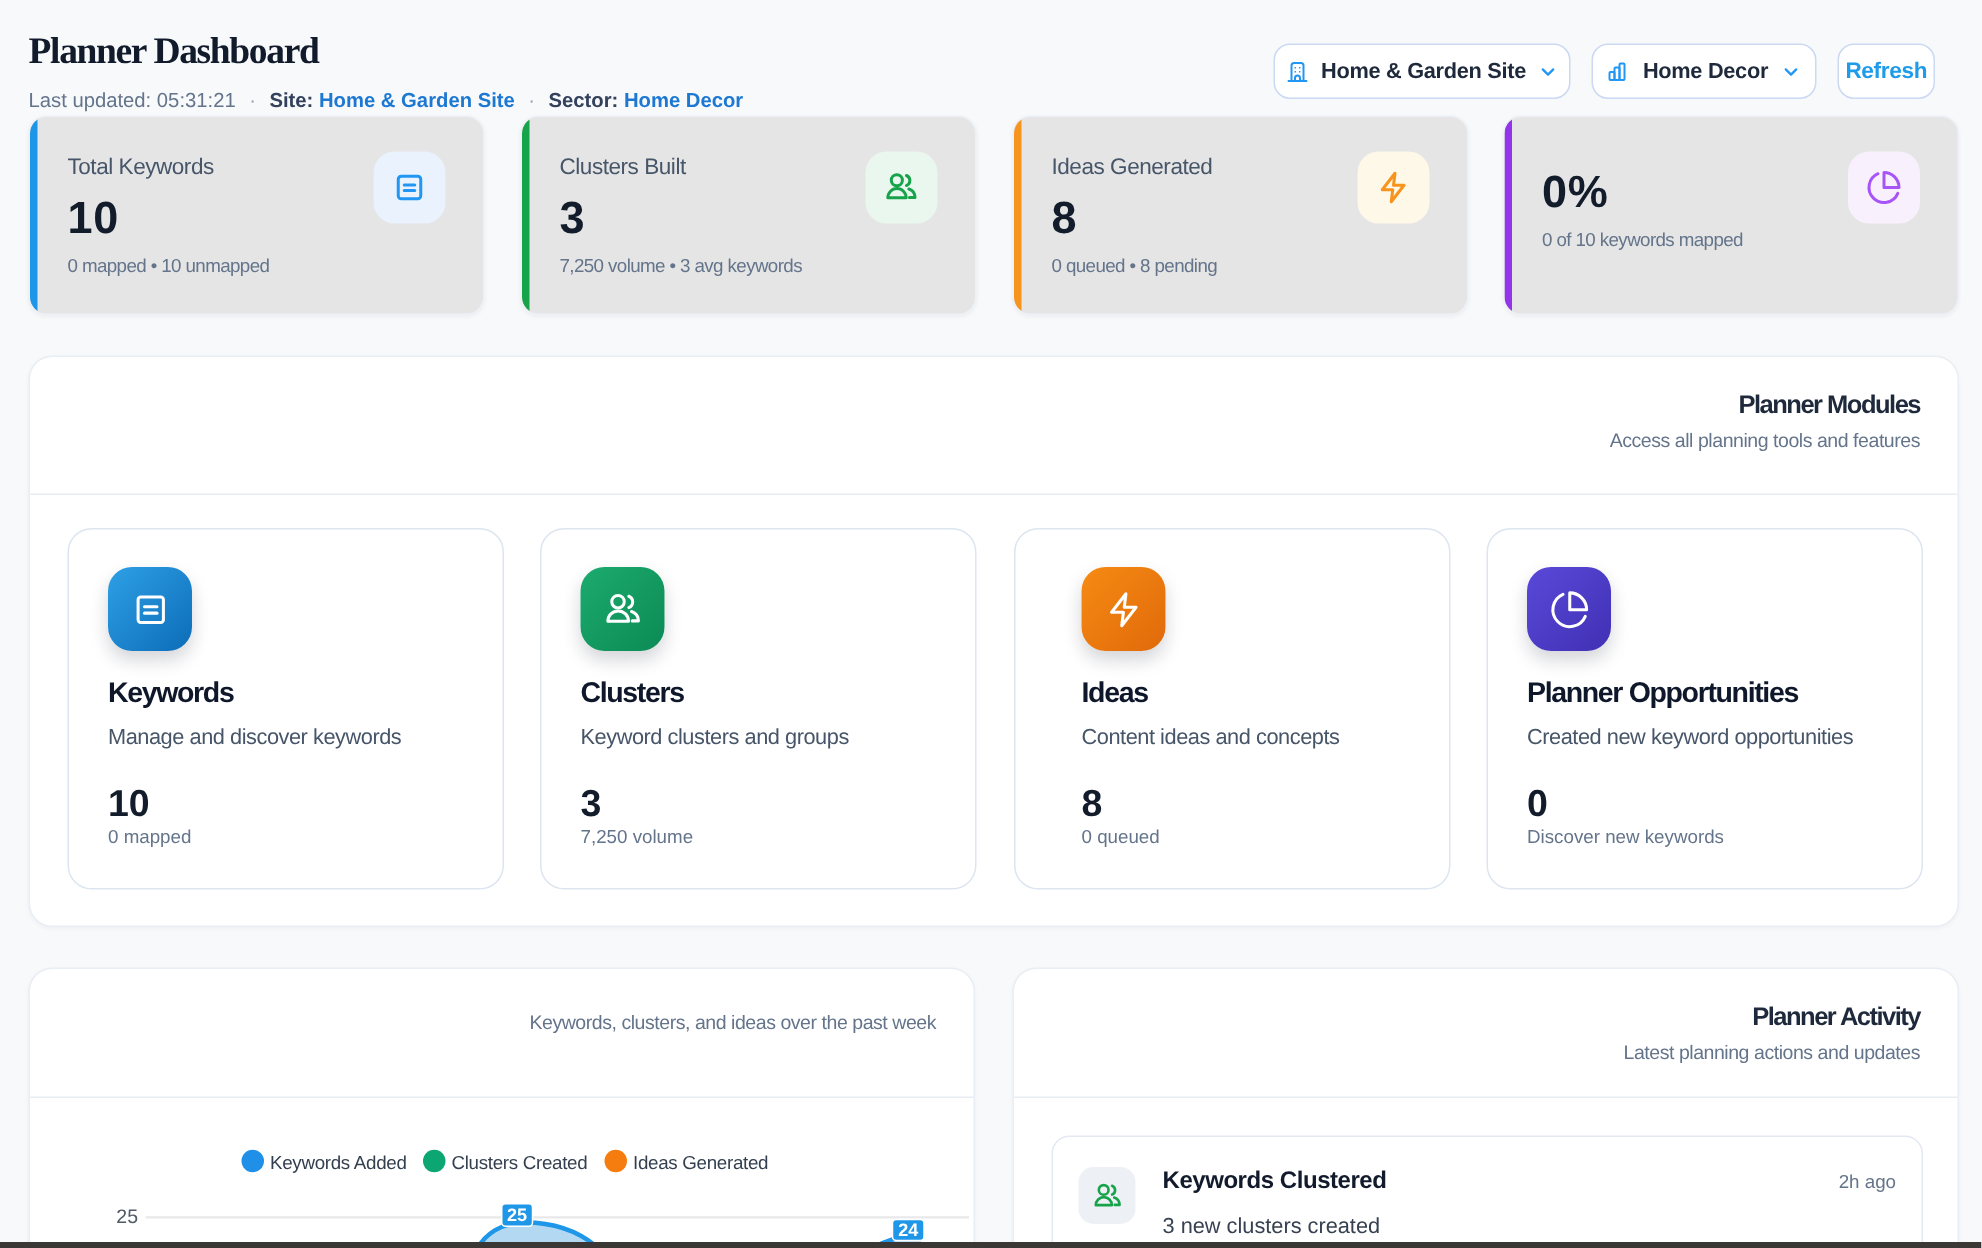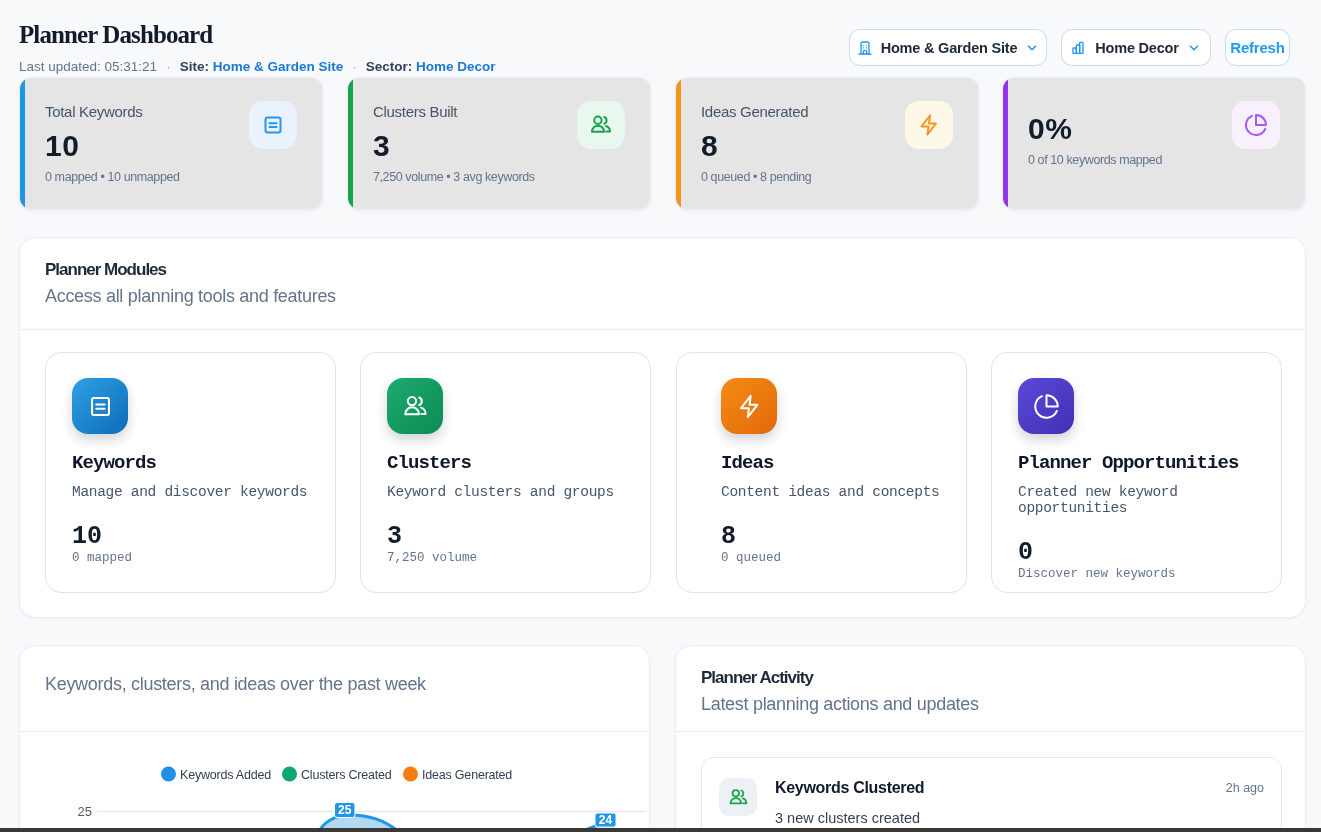--- a/index.html
+++ b/index.html
@@ -41,30 +41,29 @@
 .stat .c { font-size:12.5px; color:#64748b; margin-top:7px; letter-spacing:-0.4px; }
 .stat .tile {
   position:absolute; right:25px; top:23px; width:48px; height:48px;
   border-radius:14px; display:flex; align-items:center; justify-content:center;
 }
 
 .bigcard {
   position:absolute; background:#fff; border-radius:16px;
   border:1px solid #e9edf4; box-shadow:0 1px 3px rgba(15,23,42,0.04);
 }
-.cardhead { padding:22px 25px 0 25px; }
+.cardhead { padding:22px 25px 0 25px;text-align:right; }
 .cardhead .h { font-size:17px; font-weight:bold; color:#1e293b; letter-spacing:-1px; }
-.cardhead .s { font-size:18px; color:#64748b; margin-top:6px; letter-spacing:-0.3px; }
+.cardhead .s { font-size:13px; color:#64748b; margin-top:6px; letter-spacing:-0.3px; }
 .divider { border-bottom:1px solid #e8edf3; }
 
 .mod {
   position:absolute; width:291px; height:241px; top:114px;
   border:1px solid #dde5f0; border-radius:16px; background:#fff;
   padding:25px 24px 0 26px;
-  font-family:Liberation Mono, monospace;
 }
 .mod .tile {
   width:56px; height:56px; border-radius:16px;
   display:flex; align-items:center; justify-content:center;
   box-shadow:0 6px 12px rgba(15,23,42,0.18);
 }
 .mod .mt { font-size:19px; font-weight:bold; color:#0f172a; margin-top:18px; letter-spacing:-0.9px; }
 .mod .md { font-size:14.5px; color:#475569; margin-top:10px; letter-spacing:-0.3px; }
 .mod .mn { font-size:25px; font-weight:bold; color:#131c2b; margin-top:22px; }
 .mod .mc { font-size:12.5px; color:#64748b; margin-top:0px; }

